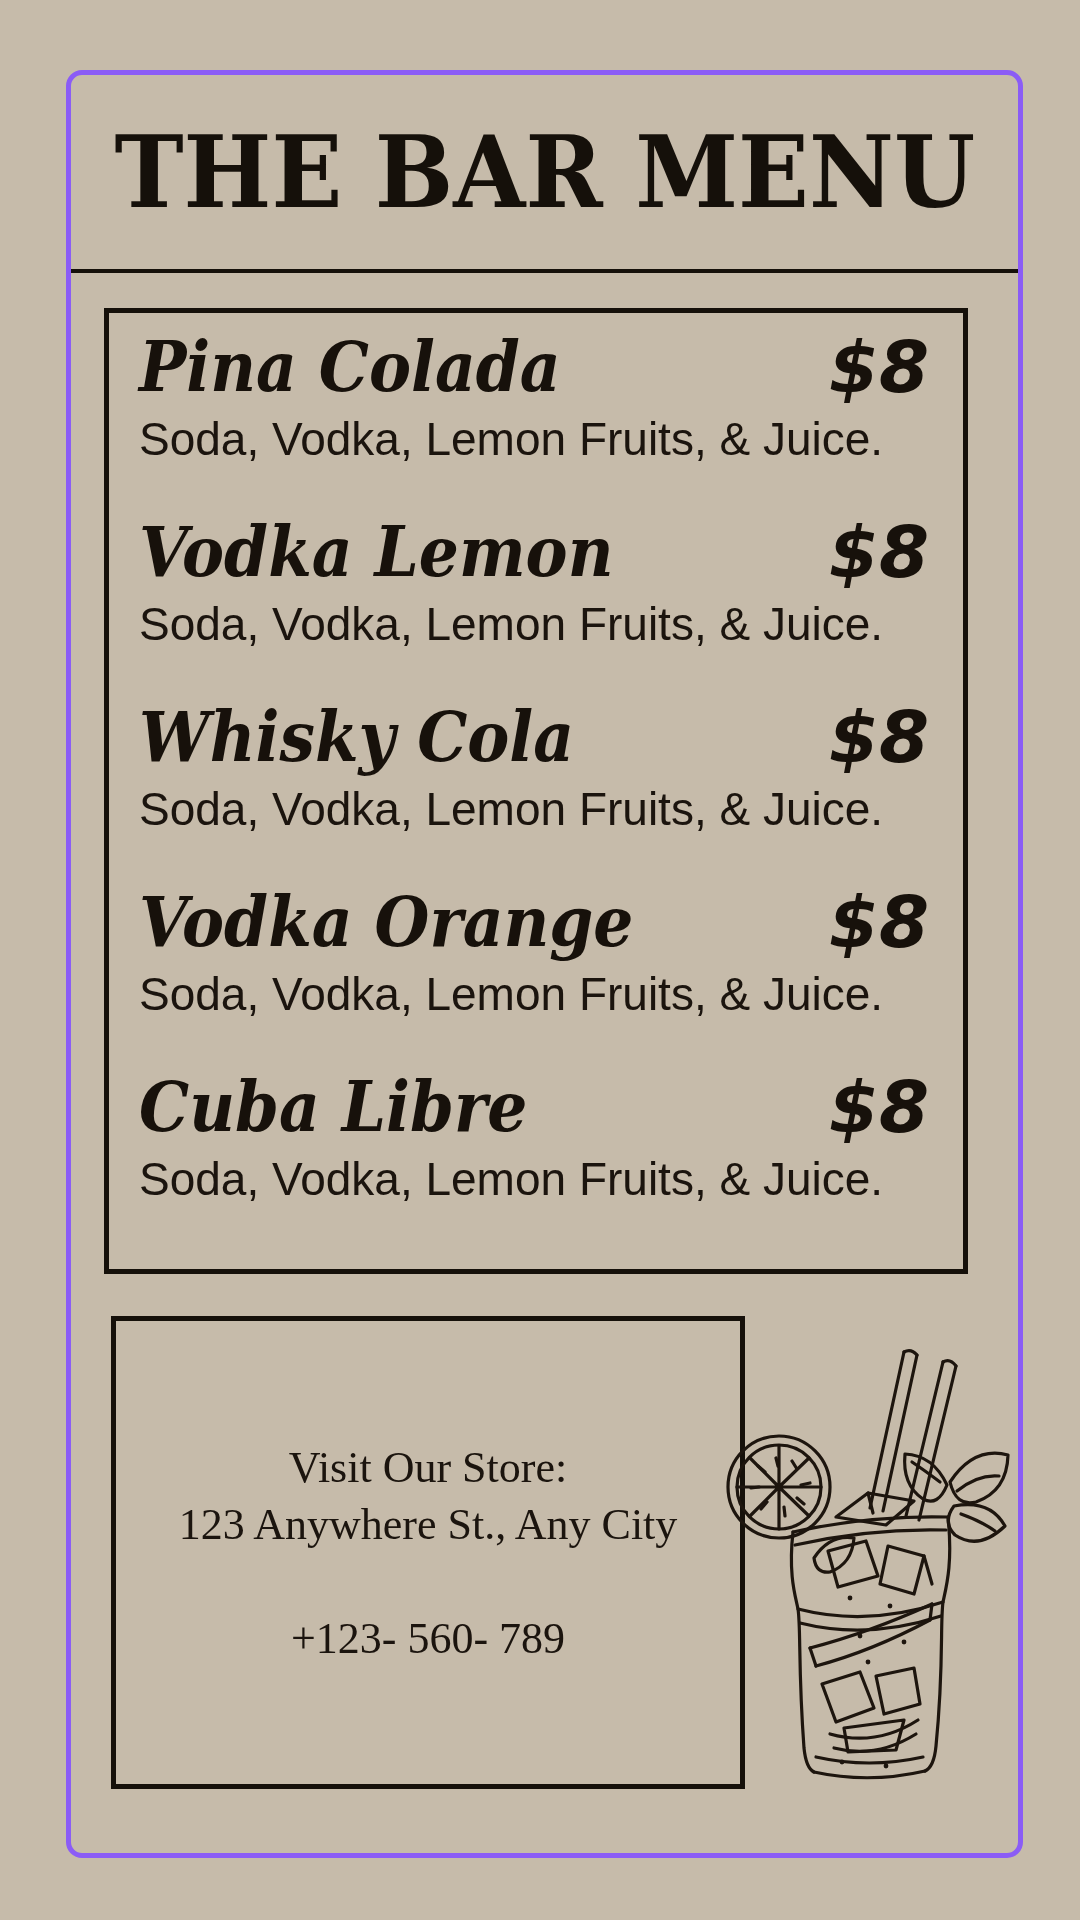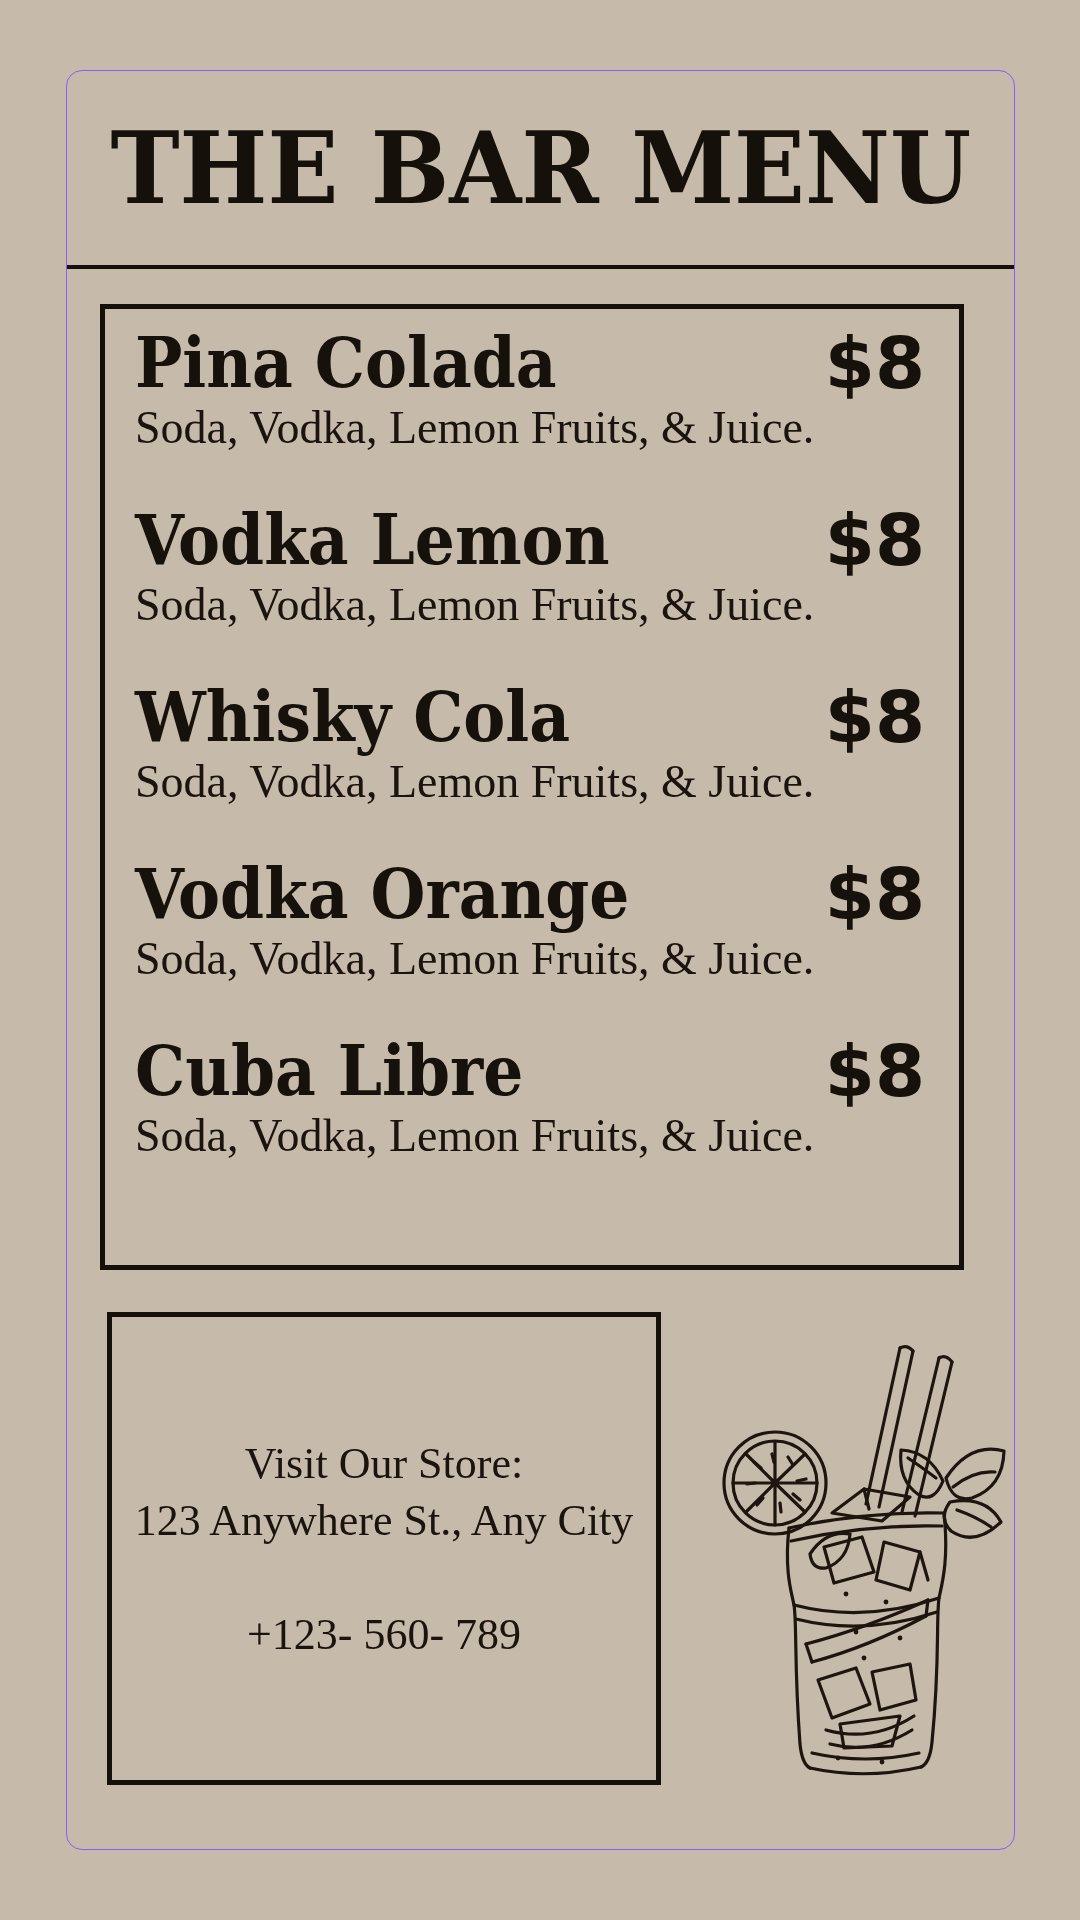--- a/index.html
+++ b/index.html
@@ -7,21 +7,21 @@
     position:relative;
     width:1080px;height:1920px;
     background:#c6bbaa;
     overflow:hidden;
     font-family:"Liberation Serif", serif;
     color:#1b140e;
   }
   .frame{
     position:absolute;left:66px;top:70px;
     width:947px;height:1778px;
-    border:1px solid #8b5cf6;
+    border:5px solid #8b5cf6;
     border-radius:16px;
     box-sizing:content-box;
   }
   .title-band{
     position:absolute;top:0;left:0;right:0;height:194px;
     border-bottom:4px solid #15100a;
     display:flex;align-items:center;justify-content:center;
   }
   .title{
     font-family:"DejaVu Serif", serif;
@@ -36,46 +36,47 @@
   }
   .menu-box{
     position:absolute;left:33px;top:233px;
     width:864px;height:966px;
     border:5px solid #15100a;
     box-sizing:border-box;
     padding:16px 34px 0 30px;
   }
   .menu-item{margin-bottom:48px;}
   .item-row{
-    display:flex;justify-content:space-between;align-items:flex-end;
+    display:flex;justify-content:space-between;align-items:flex-end;font-style:italic;
   }
   .item-name{
     font-family:"DejaVu Serif", serif;
     font-weight:700;
     font-size:70px;line-height:76px;
     white-space:nowrap;
     transform:scaleX(.9);
     transform-origin:0 50%;
     color:#17110b;
   }
   .item-price{
     font-family:"DejaVu Sans", sans-serif;
     font-weight:700;
     font-size:72px;line-height:76px;
     color:#17110b;
   }
   .item-desc{
-    font-family:Liberation Serif, serif;
+    font-family:Liberation Sans, sans-serif;
     font-size:46px;line-height:53px;
+    margin-top:8px;
     color:#1b140e;
     white-space:nowrap;
   }
   .info-box{
     position:absolute;left:40px;top:1241px;
-    width:554px;height:473px;
+    width:634px;height:473px;
     border:5px solid #15100a;
     box-sizing:border-box;
     display:flex;flex-direction:column;
     justify-content:center;align-items:center;
     text-align:center;
     font-size:44px;line-height:57px;
   }
   .info-gap{height:57px;}
   .cocktail{
     position:absolute;right:8px;bottom:55px;

